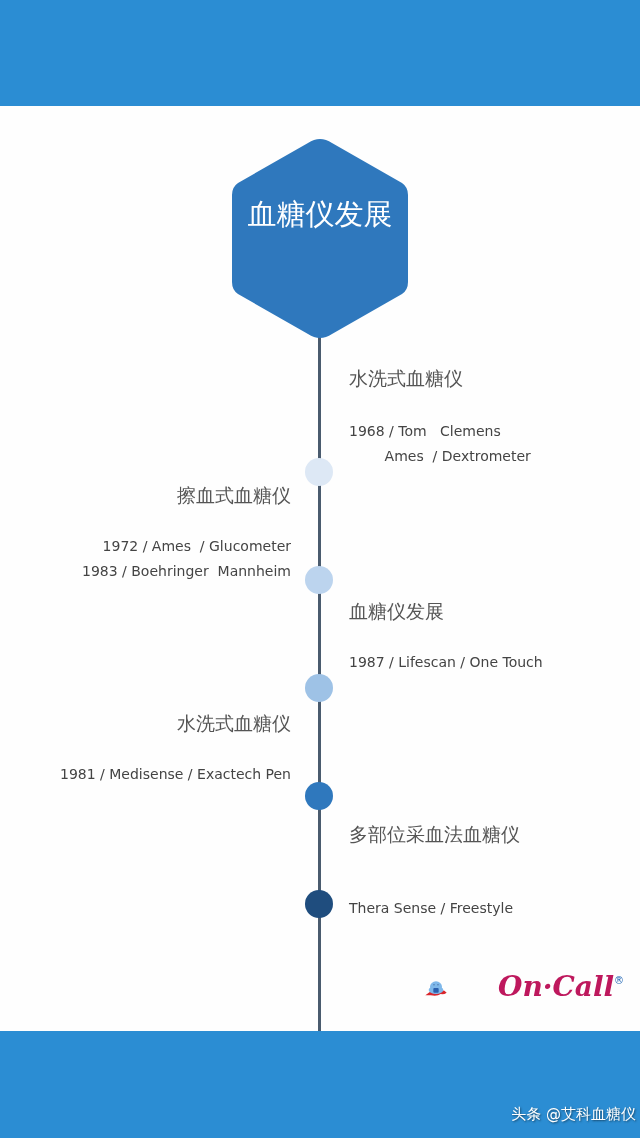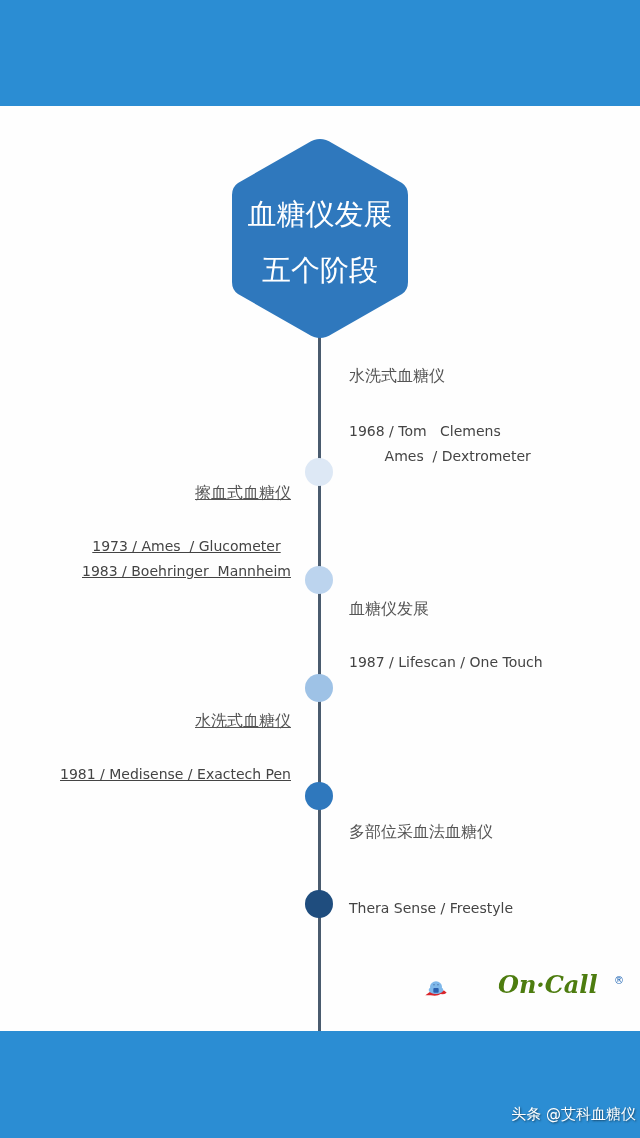--- a/index.html
+++ b/index.html
@@ -8,51 +8,50 @@
   .bar { position:absolute; left:0; width:640px; background:#2b8dd3; }
   .top-bar { top:0; height:106px; }
   .bottom-bar { top:1031px; height:107px;padding-left:12px; }
   .watermark { position:absolute; right:16px; bottom:14px; color:#fff; font-size:15px;
                text-shadow:1px 1px 2px rgba(0,0,0,0.5); }
   .line { position:absolute; left:318px; top:330px; width:3px; height:701px; background:#4a5b6e; }
   .hex { position:absolute; left:230px; top:137px; width:180px; height:203px; }
   .hex-text { position:absolute; left:230px; top:186px; width:180px; text-align:center; color:#fff;
               font-size:29px; line-height:56px; }
   .dot { position:absolute; width:28px; height:28px; border-radius:50%; left:305px; }
-  .stage-title { position:absolute; font-size:16px; color:#555; white-space:nowrap; }
+  .stage-title { position:absolute; font-size:19px; color:#555; white-space:nowrap; }
   .stage-detail { position:absolute; font-size:14px; color:#444; line-height:25px; white-space:pre; }
   .right { left:349px; text-align:left; }
-  .left { right:349px; text-align:center;text-decoration:underline; }
+  .left { right:349px; text-align:right; }
   .logo { position:absolute; left:424px; top:958px; width:210px; height:60px; }
   .logo-text { position:absolute; left:498px; top:970px; font-family:"DejaVu Serif", serif; font-style:italic;
-               font-weight:bold; font-size:24px; color:#4d7c0f; }
+               font-weight:bold; font-size:28px; color:#be185d; }
   .logo-reg { position:absolute; left:614px; top:975px; font-size:10px; color:#1c63b3; }
 </style>
 </head>
 <body>
 
 <div class="bar top-bar"></div>
 
 <div class="line"></div>
 
 <svg class="hex" viewBox="0 0 180 203">
   <path d="M90 2 Q96 2 102 6 L172 46 Q178 50 178 58 L178 145 Q178 153 172 157 L102 197 Q96 201 90 201 Q84 201 78 197 L8 157 Q2 153 2 145 L2 58 Q2 50 8 46 L78 6 Q84 2 90 2 Z" fill="#2f78bd"></path>
 </svg>
 <div class="hex-text">
   <div>血糖仪发展</div>
-  <div>五个阶段</div>
 </div>
 
 <div class="stage-title right" style="top:366px">水洗式血糖仪</div>
 <div class="stage-detail right" style="top:419px">1968 / Tom   Clemens
         Ames  / Dextrometer</div>
 <div class="dot" style="top:458px;background:#dde8f5"></div>
 
 <div class="stage-title left" style="top:483px">擦血式血糖仪</div>
-<div class="stage-detail left" style="top:534px">1973 / Ames  / Glucometer
+<div class="stage-detail left" style="top:534px">1972 / Ames  / Glucometer
 1983 / Boehringer  Mannheim</div>
 <div class="dot" style="top:566px;background:#bcd4ee"></div>
 
 <div class="stage-title right" style="top:599px">血糖仪发展</div>
 <div class="stage-detail right" style="top:650px">1987 / Lifescan / One Touch</div>
 <div class="dot" style="top:674px;background:#9ec2e6"></div>
 
 <div class="stage-title left" style="top:711px">水洗式血糖仪</div>
 <div class="stage-detail left" style="top:762px">1981 / Medisense / Exactech Pen</div>
 <div class="dot" style="top:782px;background:#2f78bd"></div>

